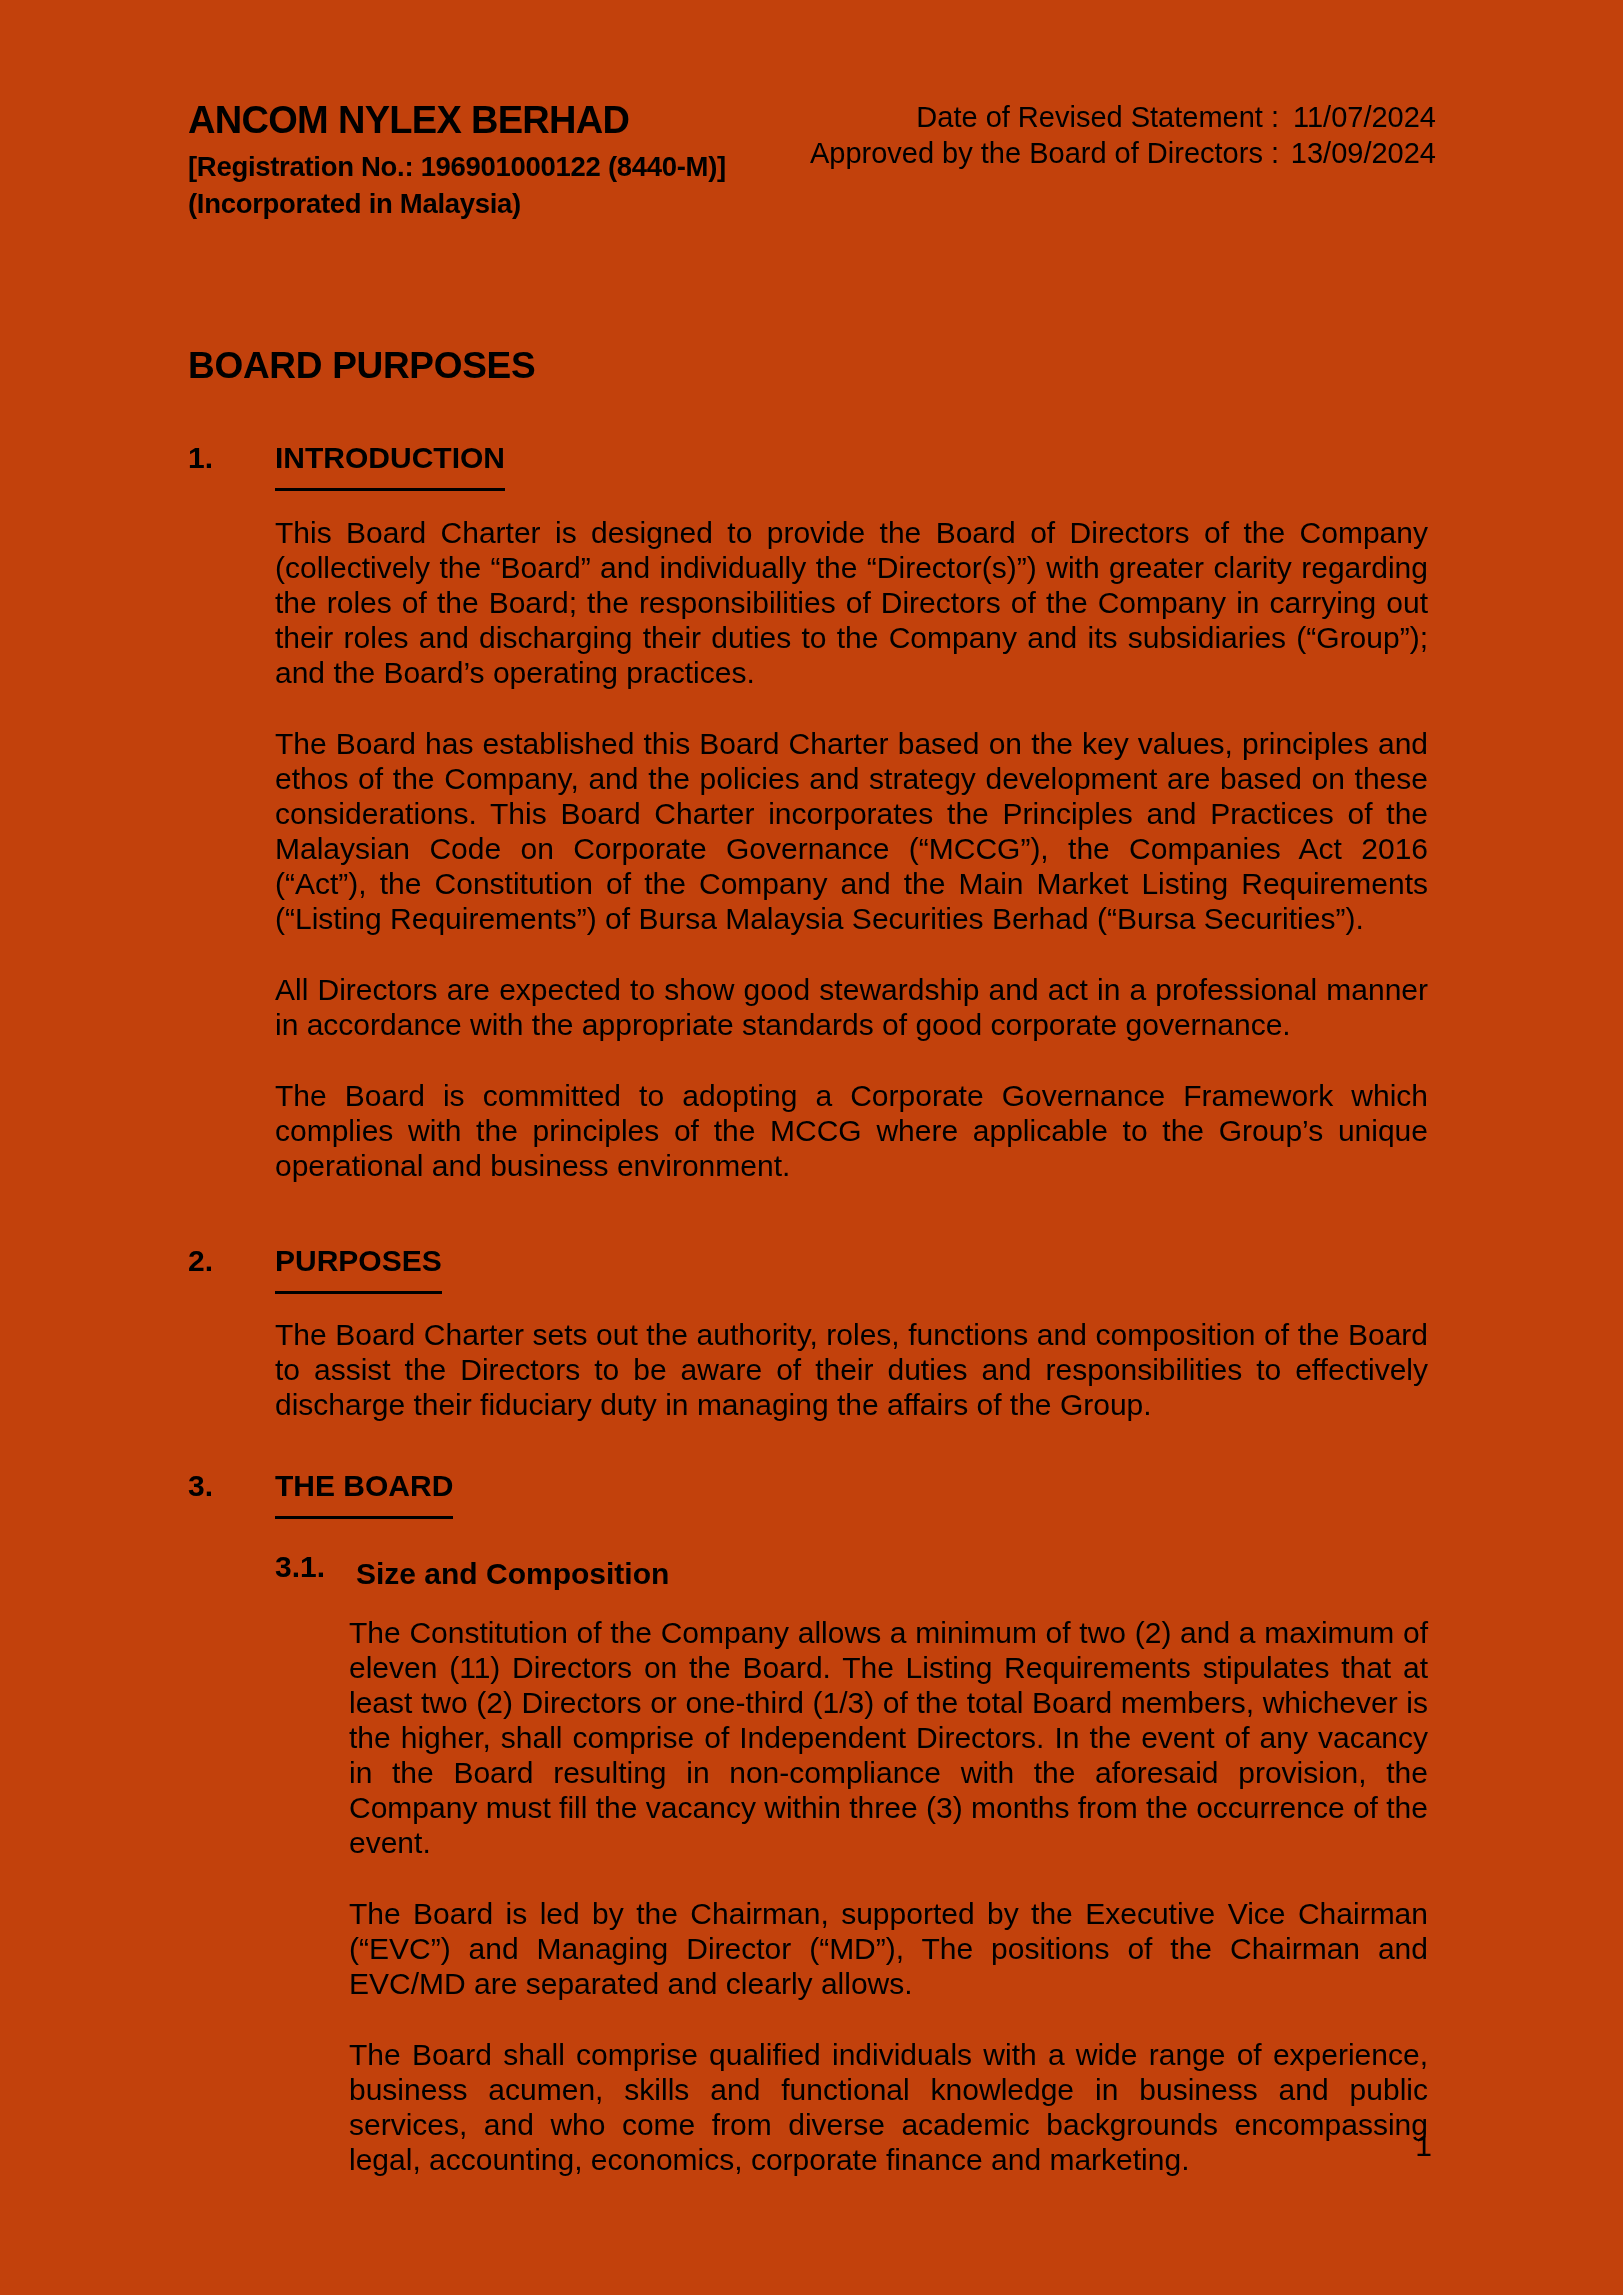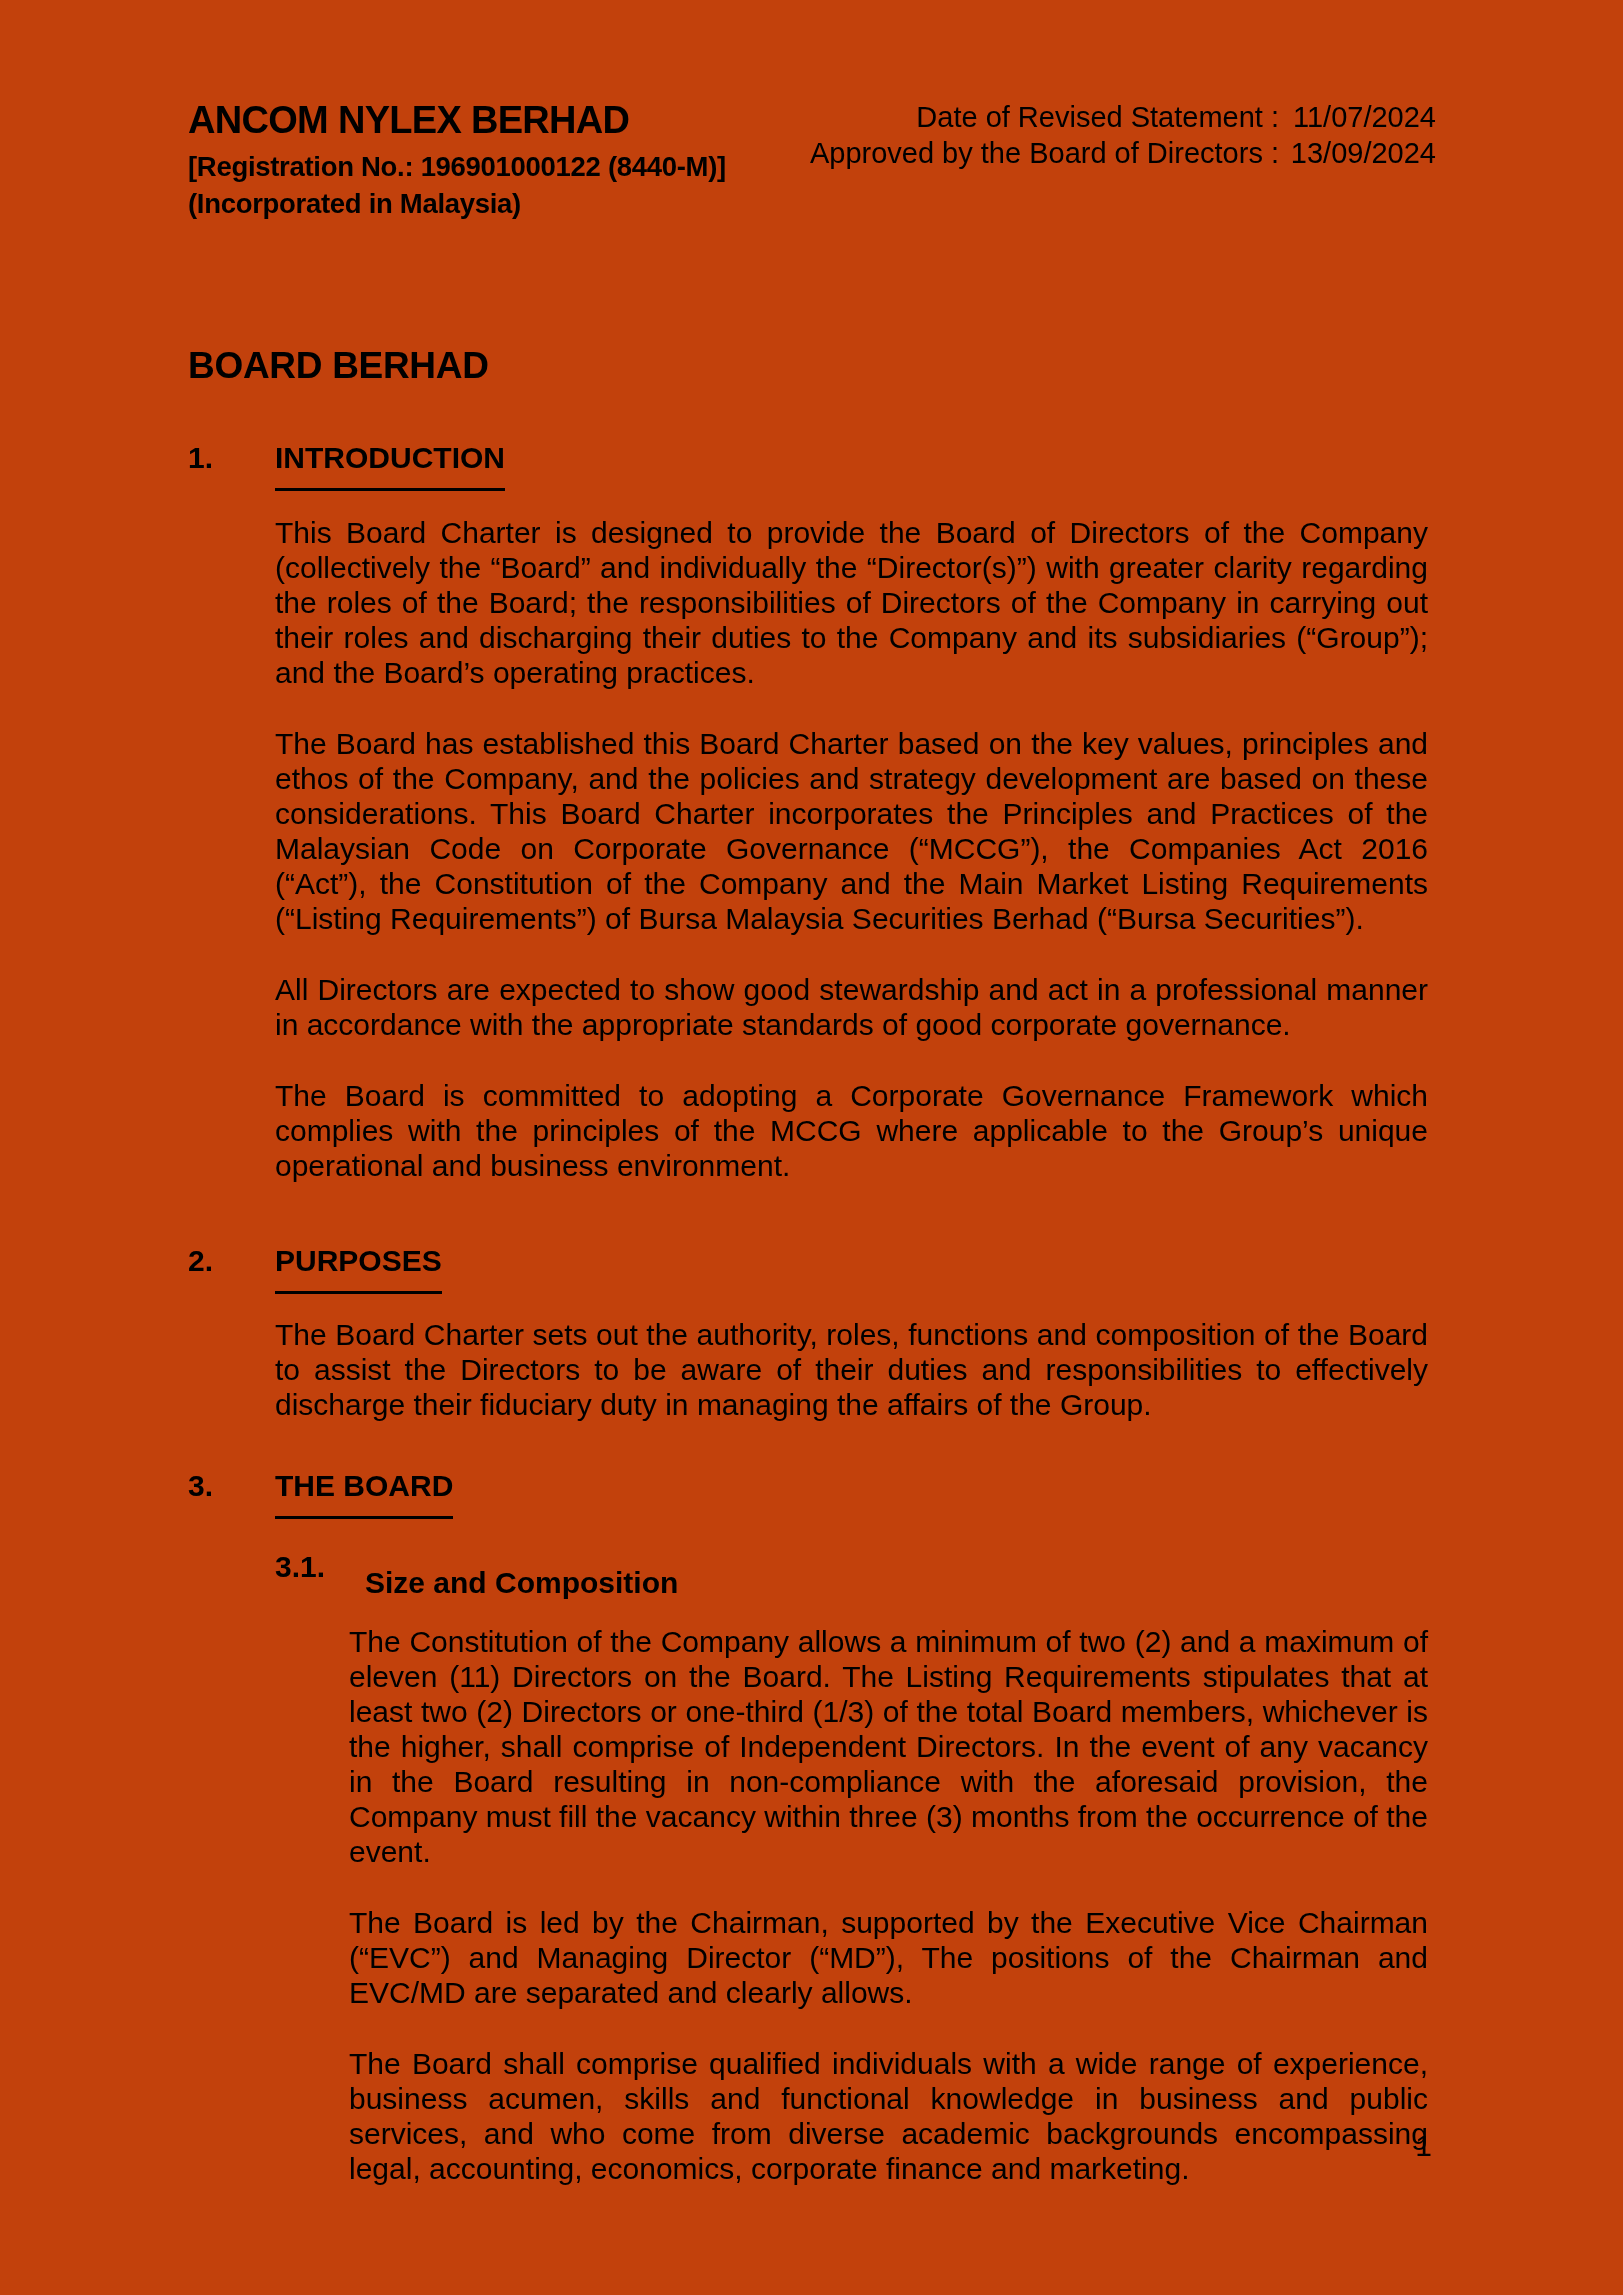--- a/index.html
+++ b/index.html
@@ -101,21 +101,21 @@
 
   .subsection { display: flex; margin-top: 30px; }
   .sub-num {
     flex: 0 0 74px;
     font-size: 30px;
     font-weight: 700;
     line-height: 35px;
   }
   .sub-body { flex: 1; min-width: 0; }
   .sub-heading {
-    margin: 16px;
+    margin: 7px;
     font-size: 30px;
     font-weight: 700;
     line-height: 35px;
   }
 
   .page-number {
     position: absolute;
     top: 2128px;
     right: 191px;
     font-size: 30px;
@@ -139,21 +139,21 @@
       <div class="rev-date">11/07/2024</div>
     </div>
     <div class="rev-row">
       <div class="rev-label">Approved by the Board of Directors :</div>
       <div class="rev-date">13/09/2024</div>
     </div>
   </div>
 
   <main class="content">
 
-    <h1 class="doc-title">BOARD BERHAD</h1>
+    <h1 class="doc-title">BOARD PURPOSES</h1>
 
     <section class="section s1">
       <div class="sec-num">1.</div>
       <div class="sec-body">
         <h2 class="sec-heading"><span class="u">INTRODUCTION</span></h2>
         <p class="para first">This Board Charter is designed to provide the Board of Directors of the Company (collectively the “Board” and individually the “Director(s)”) with greater clarity regarding the roles of the Board; the responsibilities of Directors of the Company in carrying out their roles and discharging their duties to the Company and its subsidiaries (“Group”); and the Board’s operating practices.</p>
         <p class="para">The Board has established this Board Charter based on the key values, principles and ethos of the Company, and the policies and strategy development are based on these considerations. This Board Charter incorporates the Principles and Practices of the Malaysian Code on Corporate Governance (“MCCG”), the Companies Act 2016 (“Act”), the Constitution of the Company and the Main Market Listing Requirements (“Listing Requirements”) of Bursa Malaysia Securities Berhad (“Bursa Securities”).</p>
         <p class="para">All Directors are expected to show good stewardship and act in a professional manner in accordance with the appropriate standards of good corporate governance.</p>
         <p class="para">The Board is committed to adopting a Corporate Governance Framework which complies with the principles of the MCCG where applicable to the Group’s unique operational and business environment.</p>
       </div>

